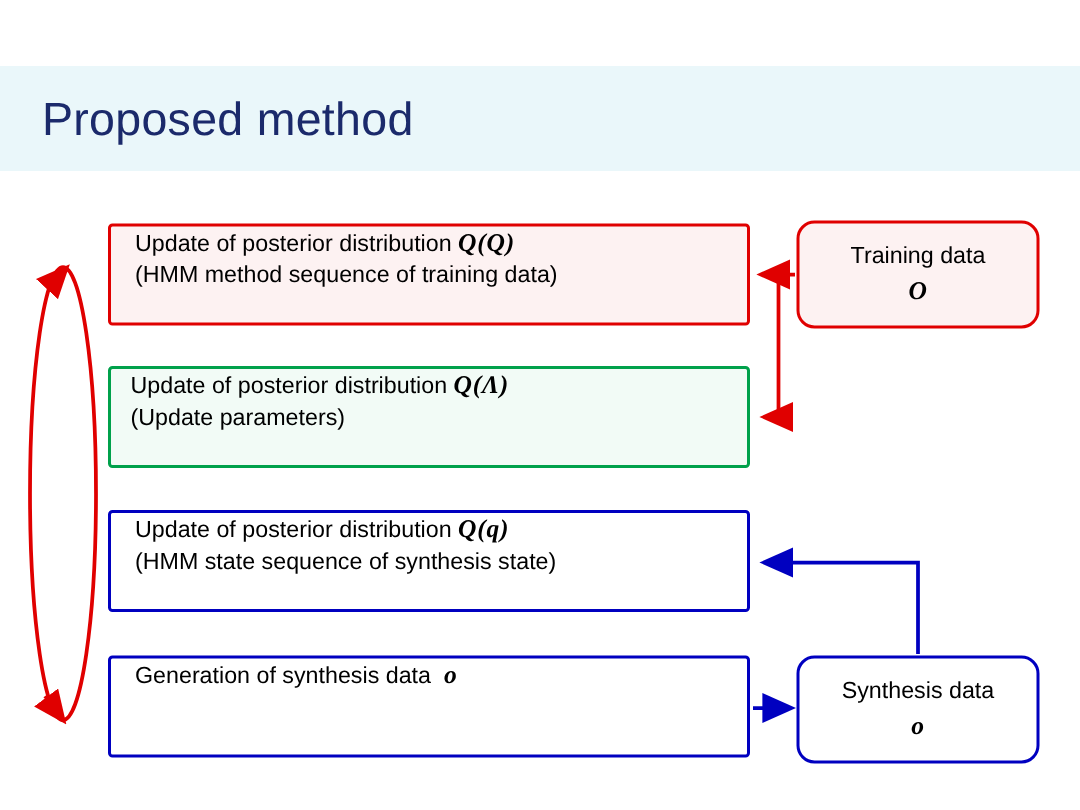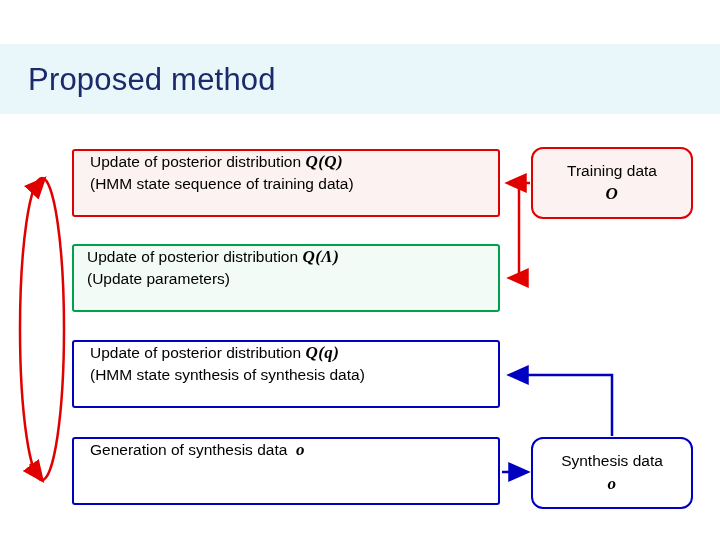--- a/index.html
+++ b/index.html
@@ -179,37 +179,37 @@
 
     <g>
       <line x1="502" y1="428" x2="527" y2="428" stroke="#0000c0" stroke-width="2.5" marker-end="url(#arrowBlue)"></line>
     </g>
   </svg>
 
   <div class="box" id="box-posterior-Q">
     <div class="label">
       <span>Update of posterior distribution</span>
       <span class="mathsym">Q(Q)</span><br>
-      <span>(HMM state sequence of training data)</span>
+      <span>(HMM method sequence of training data)</span>
     </div>
   </div>
 
   <div class="box" id="box-posterior-Lambda">
     <div class="label">
       <span>Update of posterior distribution</span>
       <span class="mathsym">Q(Λ)</span><br>
       <span>(Update parameters)</span>
     </div>
   </div>
 
   <div class="box" id="box-posterior-q">
     <div class="label">
       <span>Update of posterior distribution</span>
       <span class="mathsym">Q(q)</span><br>
-      <span>(HMM state synthesis of synthesis data)</span>
+      <span>(HMM state sequence of synthesis state)</span>
     </div>
   </div>
 
   <div class="box" id="box-training-data">
     <span class="label">Training data</span>
     <span class="mathsym sym">O</span>
   </div>
 
   <div class="box" id="box-generation">
     <div class="label">

